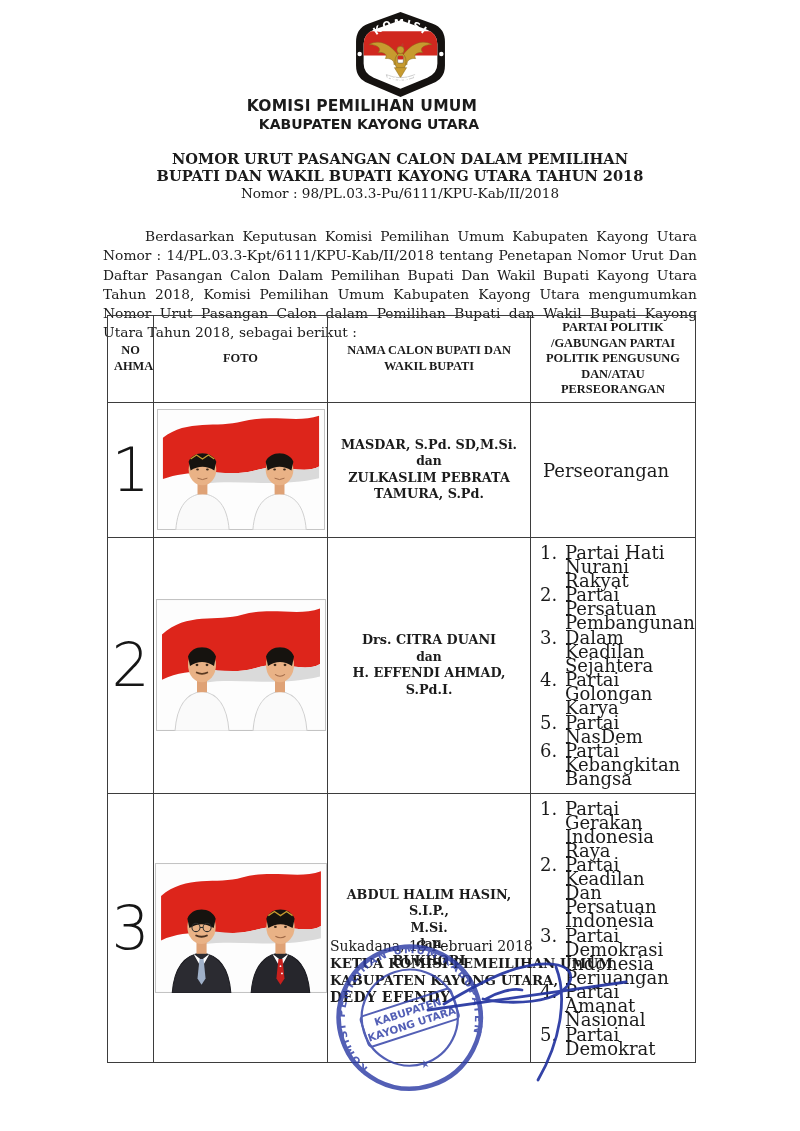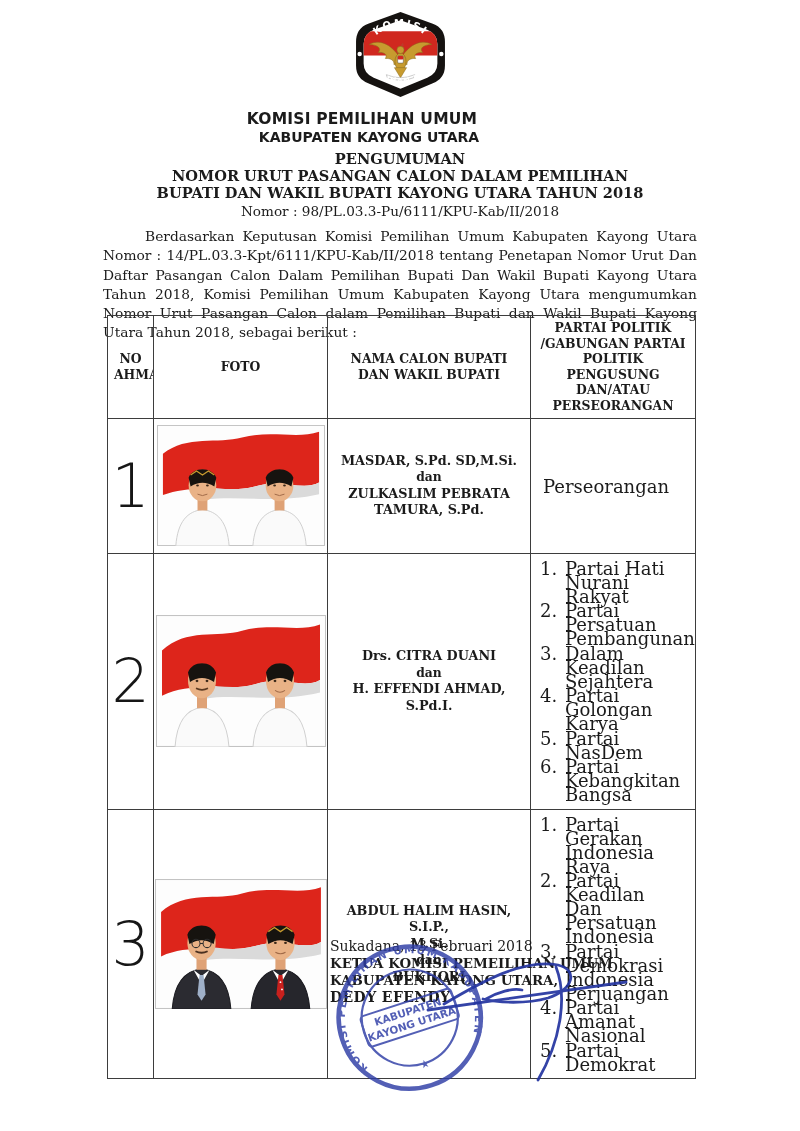--- a/index.html
+++ b/index.html
@@ -5,38 +5,38 @@
   * { margin:0; padding:0; box-sizing:border-box; }
   html,body { background:#ffffff; }
   .page {
     position:relative; width:800px; height:1131px; margin:0 auto;
     background:#ffffff; overflow:hidden;
     font-family:"DejaVu Serif", serif; color:#1b1b1b;
   }
   
   .logo { position:absolute; left:352px; top:11px; width:97px; height:87px; }
   .org-block { position:absolute; top:97px; left:0; width:724px; text-align:center;
-    font-family:"DejaVu Sans", sans-serif;margin-top:13px; }
+    font-family:"DejaVu Sans", sans-serif; }
   .org-line1 { font-size:15.5px; font-weight:bold; letter-spacing:.2px; }
   .org-line2 { font-size:14px;  font-weight:bold; margin-top:1px;padding-left:14px; }
   
   .title-block { position:absolute; top:150px; left:0; width:800px; text-align:center; }
   .title-line { font-size:14.6px; font-weight:bold; line-height:17.2px; }
   .title-number { font-size:13.6px; font-weight:normal; line-height:17px; margin-top:1px; }
   
   .body-par {
     position:absolute; top:227px; left:103px; width:594px;
     font-size:13.8px; line-height:19.3px; text-align:justify; text-indent:42px;
   }
   
   .tbl-wrap { position:absolute; left:107px; top:315px; }
   table.doc { border-collapse:collapse; table-layout:fixed; width:588px; }
   table.doc td, table.doc th { border:1px solid #3d3d3d; overflow:hidden; }
   th.hdr { font-size:12.4px; font-weight:bold; text-align:center; vertical-align:middle;
-           line-height:15.6px; padding:4px 6px; }
+           line-height:15.6px; padding:4px 6px;font-family:Liberation Serif, serif; }
   tr.hrow { height:79px; }
   tr.r1 { height:135px; } tr.r2 { height:181px; } tr.r3 { height:177px; }
   td.num { text-align:center; vertical-align:middle;
     font-family:"DejaVu Sans", sans-serif; font-weight:200; font-size:60px; color:#161616; }
   td.photo-cell { text-align:center; vertical-align:middle; padding:0; }
   td.photo-cell svg { display:block; margin:0 auto; }
   td.name-cell { text-align:center; vertical-align:middle; padding:4px 12px; }
   .cand-name { font-size:12.8px; font-weight:bold; line-height:16.5px; }
   .cand-dan  { font-size:12.3px; font-weight:bold; line-height:16.5px; }
   td.party-cell { vertical-align:top; padding:8px 6px 6px 8px; font-size:18px; }
@@ -90,21 +90,20 @@
       <textPath href="#logoBotArc" startOffset="50%" text-anchor="middle">PEMILIHAN UMUM</textPath>
     </text>
   </svg>
 
   <div class="org-block">
     <div class="org-line1">KOMISI PEMILIHAN UMUM</div>
     <div class="org-line2">KABUPATEN KAYONG UTARA</div>
   </div>
 
   <div class="title-block">
-    <div class="title-line">PENGUMUMAN</div>
     <div class="title-line">NOMOR URUT PASANGAN CALON DALAM PEMILIHAN</div>
     <div class="title-line">BUPATI DAN WAKIL BUPATI KAYONG UTARA TAHUN 2018</div>
     <div class="title-number">Nomor : 98/PL.03.3-Pu/6111/KPU-Kab/II/2018</div>
   </div>
 
   <p class="body-par">Berdasarkan Keputusan Komisi Pemilihan Umum Kabupaten Kayong Utara Nomor : 14/PL.03.3-Kpt/6111/KPU-Kab/II/2018 tentang Penetapan Nomor Urut Dan Daftar Pasangan Calon Dalam Pemilihan Bupati Dan Wakil Bupati Kayong Utara Tahun 2018, Komisi Pemilihan Umum Kabupaten Kayong Utara mengumumkan Nomor Urut Pasangan Calon dalam Pemilihan Bupati dan Wakil Bupati Kayong Utara Tahun 2018, sebagai berikut :</p>
 
   <div class="tbl-wrap">
     <table class="doc">
       <colgroup>

